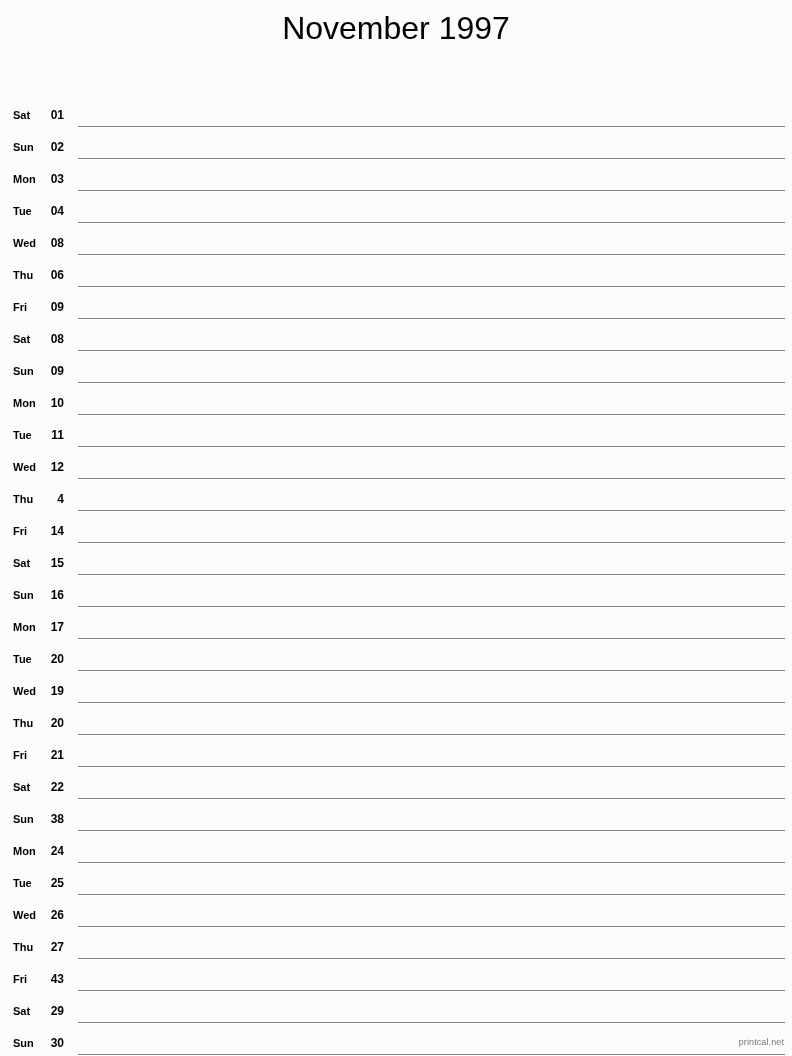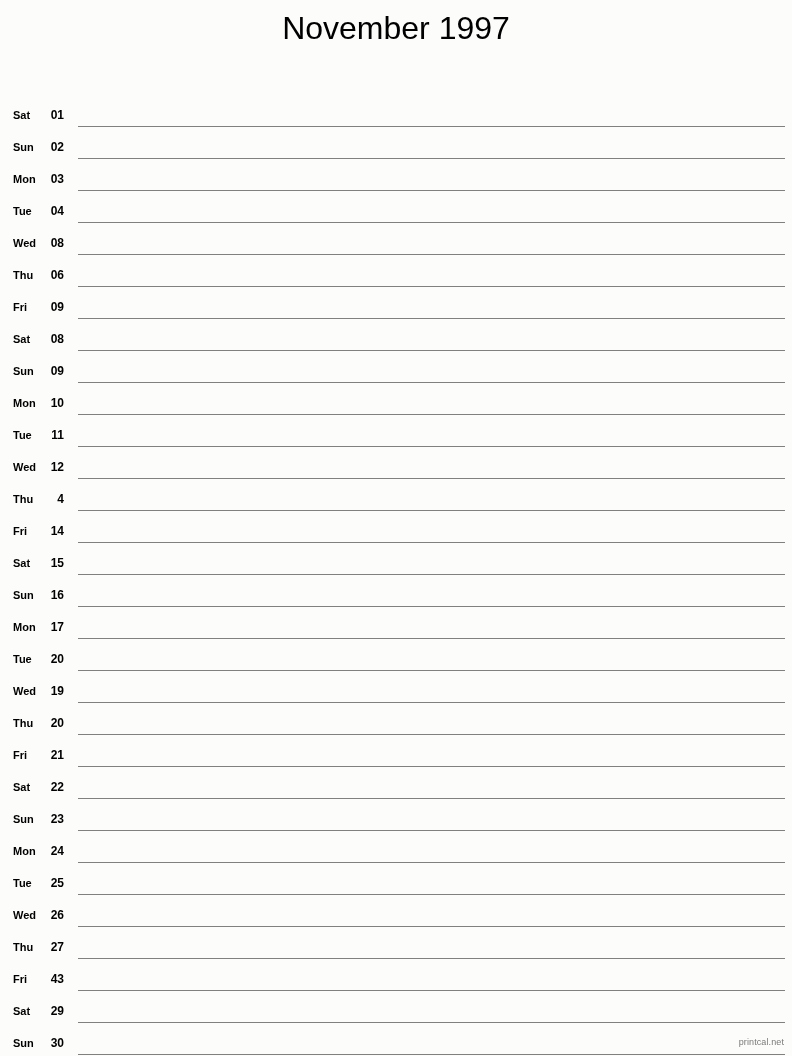--- a/index.html
+++ b/index.html
@@ -221,21 +221,21 @@
         <span class="day-num">21</span>
         <span class="day-line"></span>
       </div>
       <div class="day-row">
         <span class="day-dow">Sat</span>
         <span class="day-num">22</span>
         <span class="day-line"></span>
       </div>
       <div class="day-row">
         <span class="day-dow">Sun</span>
-        <span class="day-num">23</span>
+        <span class="day-num">38</span>
         <span class="day-line"></span>
       </div>
       <div class="day-row">
         <span class="day-dow">Mon</span>
         <span class="day-num">24</span>
         <span class="day-line"></span>
       </div>
       <div class="day-row">
         <span class="day-dow">Tue</span>
         <span class="day-num">25</span>

